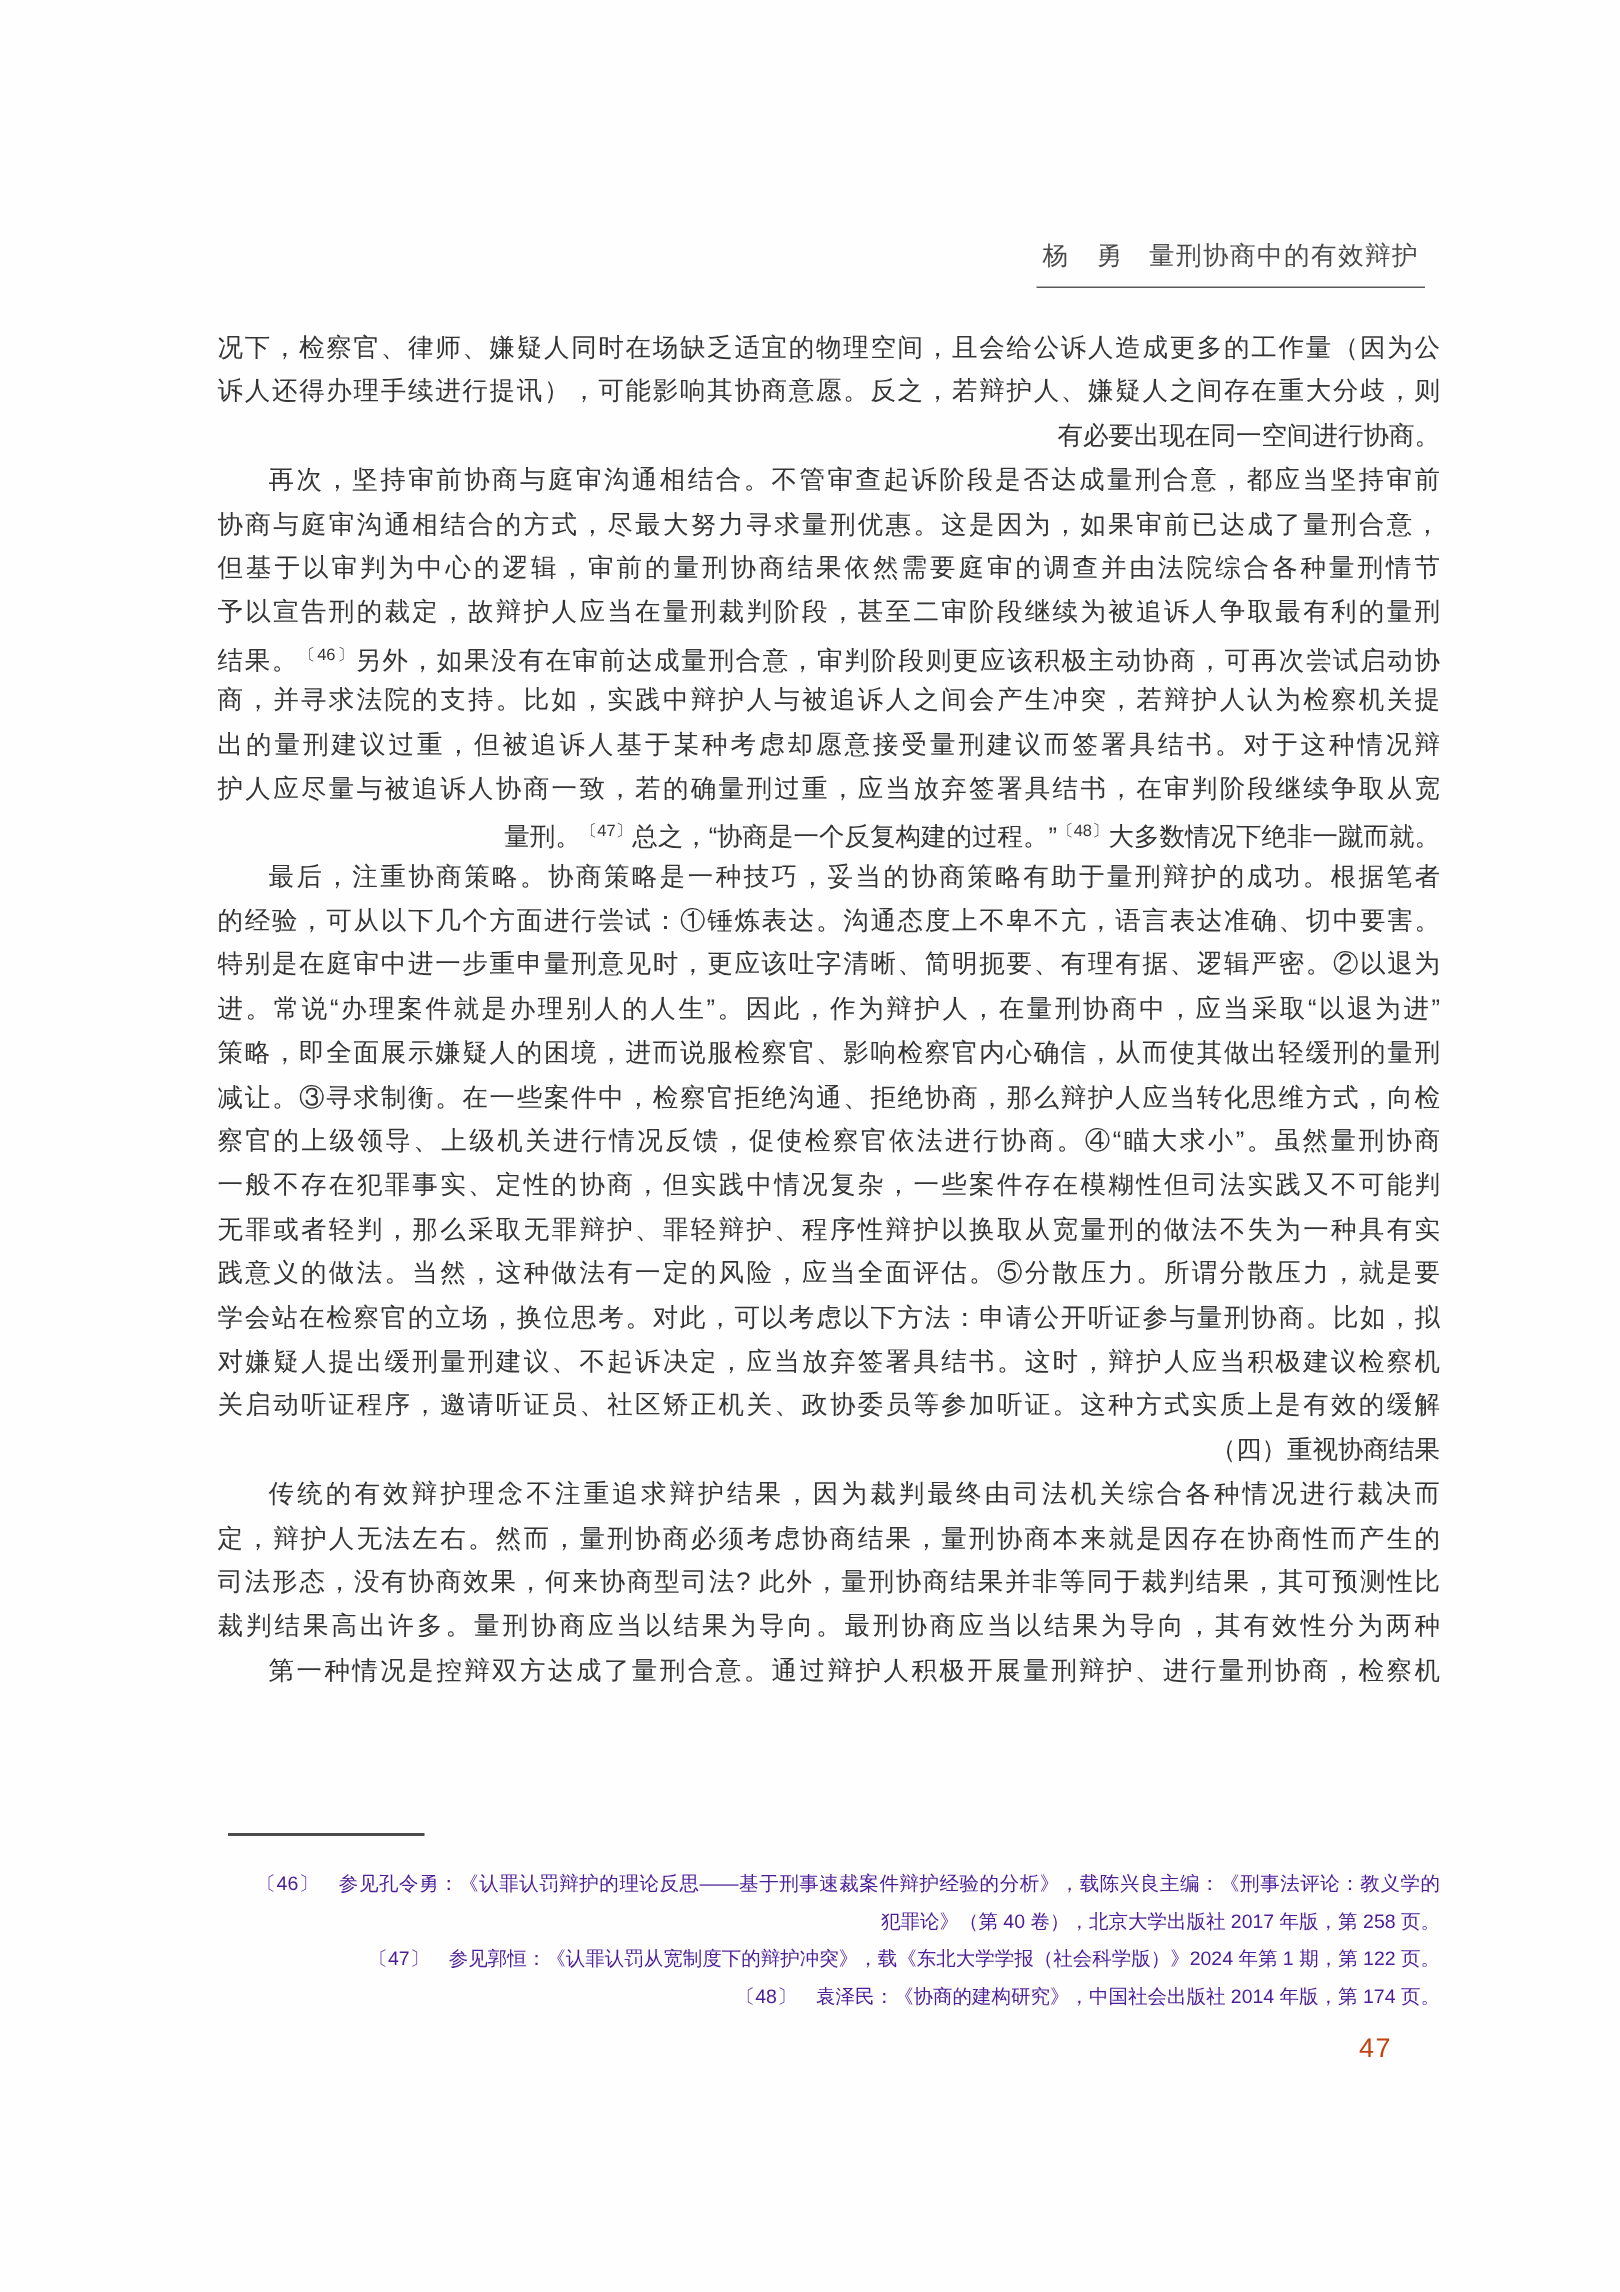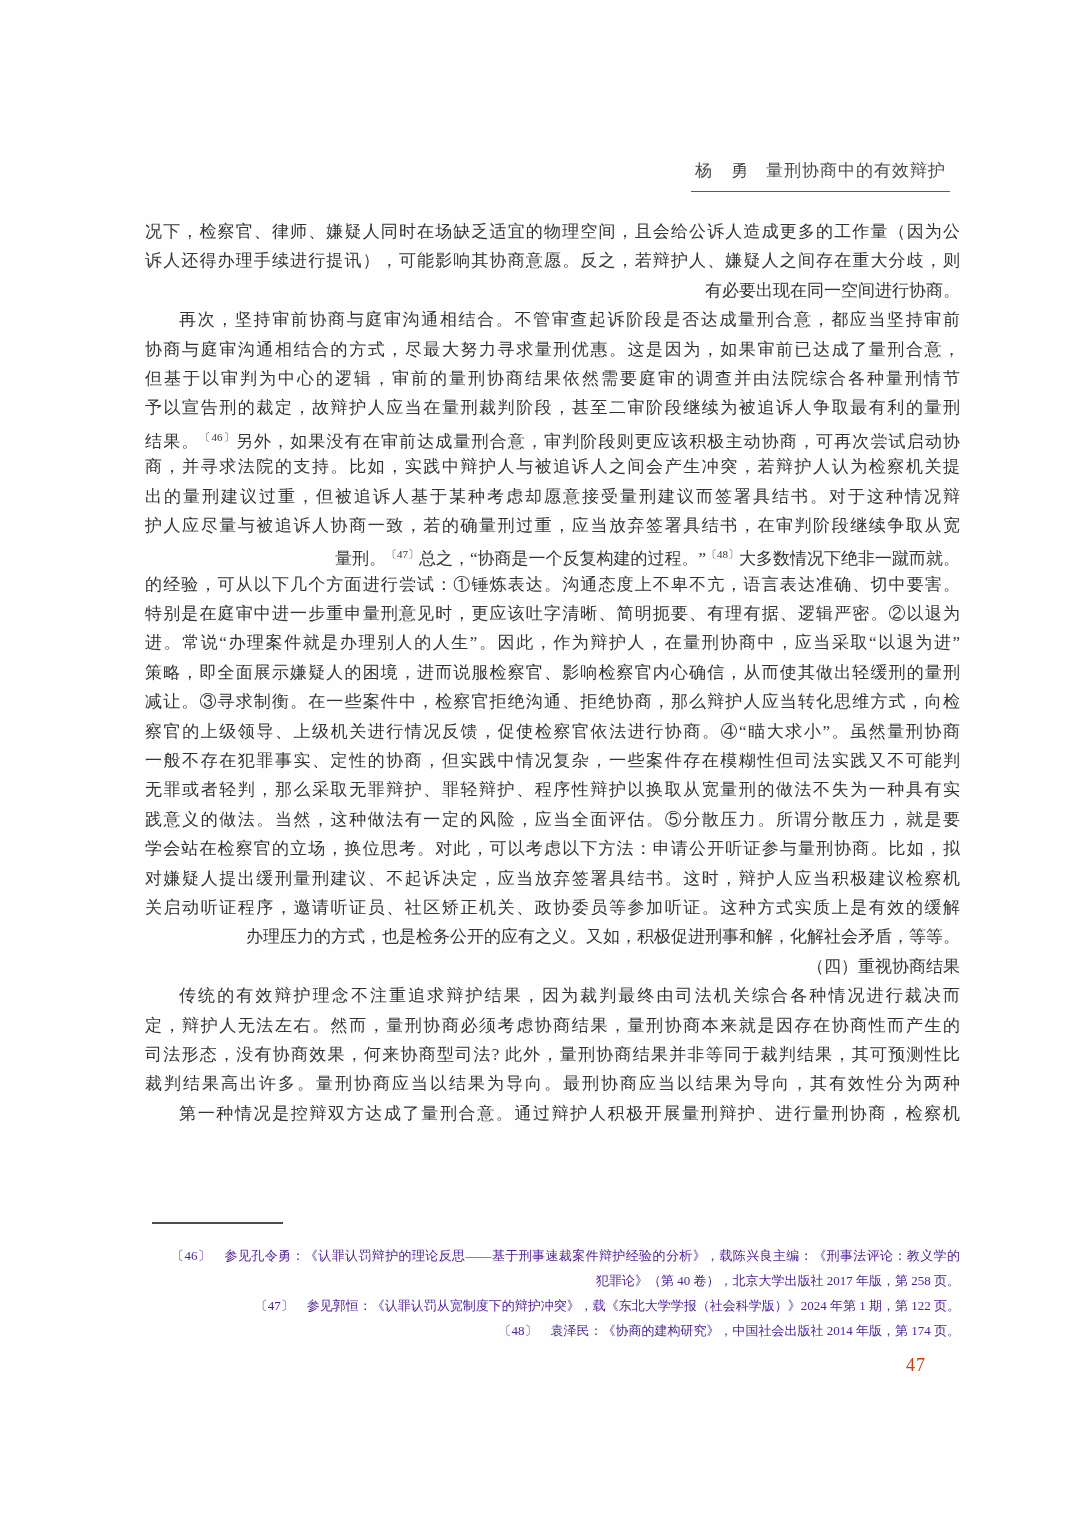--- a/index.html
+++ b/index.html
@@ -1,21 +1,21 @@
 <!DOCTYPE html>
 <html lang="zh"><head>
 <meta charset="utf-8">
 <style>
   html, body { margin: 0; padding: 0; background: #ffffff; }
   .page {
     position: relative;
     width: 1080px;
     height: 1528px;
     background: #fefefe;
-    font-family: Liberation Serif, serif;
+    font-family: Liberation Sans, sans-serif;
     color: #333333;
     overflow: hidden;
   }
   
   .running-head {
     position: absolute;
     top: 160px;
     right: 130px;
     font-size: 17px;
     line-height: 22px;
@@ -94,33 +94,33 @@
       <div class="line short"><span>有必要出现在同一空间进行协商。</span></div>
       <div class="line indent"><span>再次，坚持审前协商与庭审沟通相结合。不管审查起诉阶段是否达成量刑合意，都应当坚持审前</span></div>
       <div class="line"><span>协商与庭审沟通相结合的方式，尽最大努力寻求量刑优惠。这是因为，如果审前已达成了量刑合意，</span></div>
       <div class="line"><span>但基于以审判为中心的逻辑，审前的量刑协商结果依然需要庭审的调查并由法院综合各种量刑情节</span></div>
       <div class="line"><span>予以宣告刑的裁定，故辩护人应当在量刑裁判阶段，甚至二审阶段继续为被追诉人争取最有利的量刑</span></div>
       <div class="line"><span>结果。</span><span class="sup">〔46〕</span><span>另外，如果没有在审前达成量刑合意，审判阶段则更应该积极主动协商，可再次尝试启动协</span></div>
       <div class="line"><span>商，并寻求法院的支持。比如，实践中辩护人与被追诉人之间会产生冲突，若辩护人认为检察机关提</span></div>
       <div class="line"><span>出的量刑建议过重，但被追诉人基于某种考虑却愿意接受量刑建议而签署具结书。对于这种情况辩</span></div>
       <div class="line"><span>护人应尽量与被追诉人协商一致，若的确量刑过重，应当放弃签署具结书，在审判阶段继续争取从宽</span></div>
       <div class="line short"><span>量刑。</span><span class="sup">〔47〕</span><span>总之，“协商是一个反复构建的过程。”</span><span class="sup">〔48〕</span><span>大多数情况下绝非一蹴而就。</span></div>
+      <div class="line indent"><span>最后，注重协商策略。协商策略是一种技巧，妥当的协商策略有助于量刑辩护的成功。根据笔者</span></div>
       <div class="line"><span>的经验，可从以下几个方面进行尝试：①锤炼表达。沟通态度上不卑不亢，语言表达准确、切中要害。</span></div>
       <div class="line"><span>特别是在庭审中进一步重申量刑意见时，更应该吐字清晰、简明扼要、有理有据、逻辑严密。②以退为</span></div>
       <div class="line"><span>进。常说“办理案件就是办理别人的人生”。因此，作为辩护人，在量刑协商中，应当采取“以退为进”</span></div>
       <div class="line"><span>策略，即全面展示嫌疑人的困境，进而说服检察官、影响检察官内心确信，从而使其做出轻缓刑的量刑</span></div>
       <div class="line"><span>减让。③寻求制衡。在一些案件中，检察官拒绝沟通、拒绝协商，那么辩护人应当转化思维方式，向检</span></div>
       <div class="line"><span>察官的上级领导、上级机关进行情况反馈，促使检察官依法进行协商。④“瞄大求小”。虽然量刑协商</span></div>
       <div class="line"><span>一般不存在犯罪事实、定性的协商，但实践中情况复杂，一些案件存在模糊性但司法实践又不可能判</span></div>
       <div class="line"><span>无罪或者轻判，那么采取无罪辩护、罪轻辩护、程序性辩护以换取从宽量刑的做法不失为一种具有实</span></div>
       <div class="line"><span>践意义的做法。当然，这种做法有一定的风险，应当全面评估。⑤分散压力。所谓分散压力，就是要</span></div>
       <div class="line"><span>学会站在检察官的立场，换位思考。对此，可以考虑以下方法：申请公开听证参与量刑协商。比如，拟</span></div>
       <div class="line"><span>对嫌疑人提出缓刑量刑建议、不起诉决定，应当放弃签署具结书。这时，辩护人应当积极建议检察机</span></div>
       <div class="line"><span>关启动听证程序，邀请听证员、社区矫正机关、政协委员等参加听证。这种方式实质上是有效的缓解</span></div>
-      <div class="line short"><span>办理压力的方式，也是检务公开的应有之义。又如，积极促进刑事和解，化解社会矛盾，等等。</span></div>
       <div class="line indent short"><span>（四）重视协商结果</span></div>
       <div class="line indent"><span>传统的有效辩护理念不注重追求辩护结果，因为裁判最终由司法机关综合各种情况进行裁决而</span></div>
       <div class="line"><span>定，辩护人无法左右。然而，量刑协商必须考虑协商结果，量刑协商本来就是因存在协商性而产生的</span></div>
       <div class="line"><span>司法形态，没有协商效果，何来协商型司法? 此外，量刑协商结果并非等同于裁判结果，其可预测性比</span></div>
       <div class="line"><span>裁判结果高出许多。量刑协商应当以结果为导向。最刑协商应当以结果为导向，其有效性分为两种</span></div>
       <div class="line indent"><span>第一种情况是控辩双方达成了量刑合意。通过辩护人积极开展量刑辩护、进行量刑协商，检察机</span></div>
     </div>
 
   <div class="fn-sep"></div>
 

